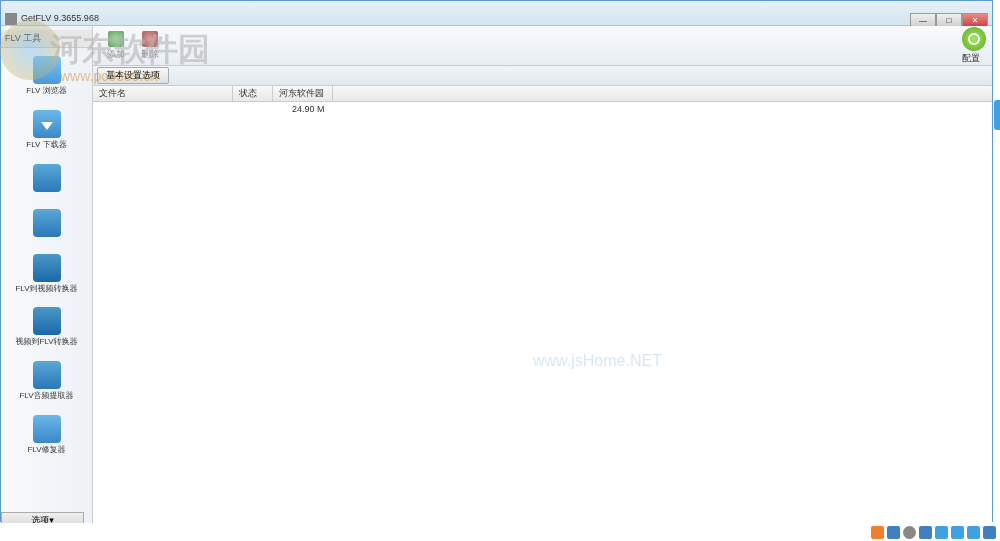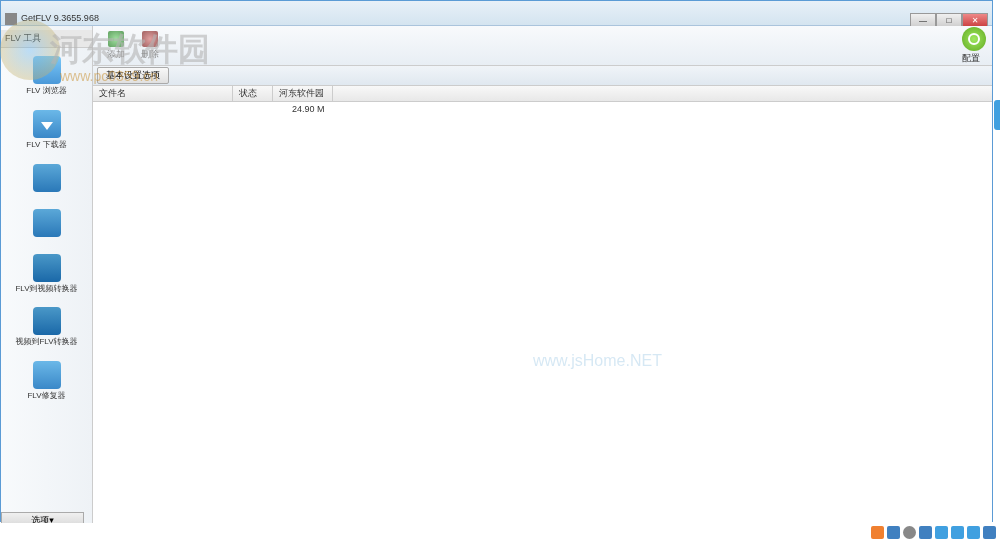--- a/index.html
+++ b/index.html
@@ -118,20 +118,24 @@
       <div class="sidebar-item">
         <div class="sidebar-icon icon-convert"></div>
         <div class="sidebar-label">FLV到视频转换器</div>
       </div>
 
       <div class="sidebar-item">
         <div class="sidebar-icon icon-convert2"></div>
         <div class="sidebar-label">视频到FLV转换器</div>
       </div>
 
+      <div class="sidebar-item">
+        <div class="sidebar-icon icon-audio"></div>
+        <div class="sidebar-label">FLV音频提取器</div>
+      </div>
 
       <div class="sidebar-item">
         <div class="sidebar-icon icon-repair"></div>
         <div class="sidebar-label">FLV修复器</div>
       </div>
 
       <div class="sidebar-bottom">
         <button class="options-btn"><span>选项</span> ▾</button>
       </div>
     </div>

